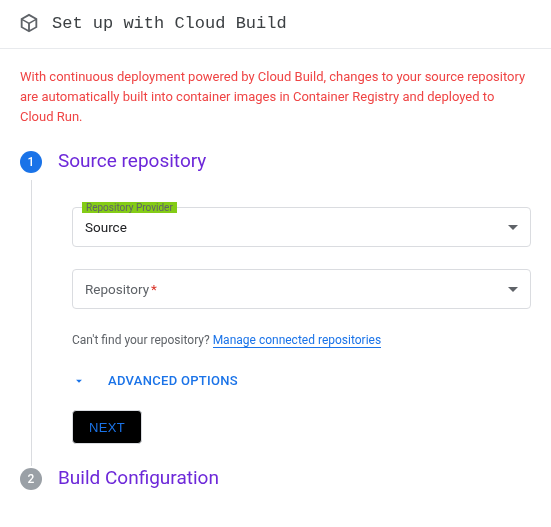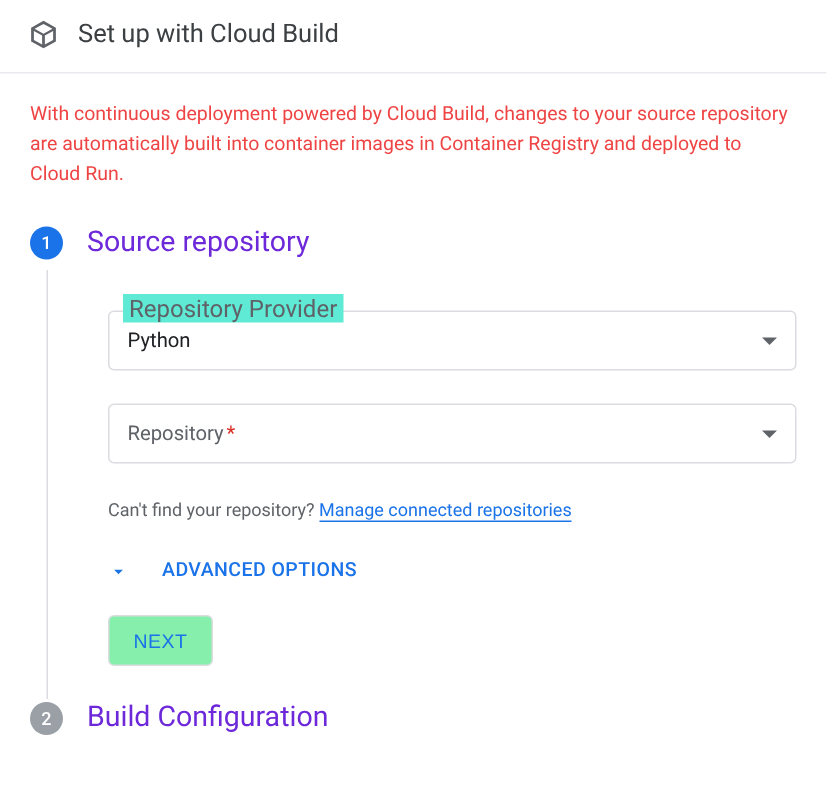--- a/index.html
+++ b/index.html
@@ -15,20 +15,21 @@
       display: flex;
       align-items: center;
       padding: 12px 18px 14px;
       border-bottom: 1px solid #e8eaed;
       gap: 12px;
     }
     .header-title {
       font-size: 17px;
       font-weight: 400;
       color: #3c4043;
+      font-family: Liberation Mono, monospace;
     }
     .content {
       padding: 18px 20px 0 20px;
     }
     .description {
       font-size: 13px;
       line-height: 1.55;
       color: #ef4444;
       margin-bottom: 4px;
     }
@@ -64,23 +65,23 @@
       border-left: 1px solid #dadce0;
       margin-left: -27px;
       padding-left: 40px;
       padding-top: 4px;
       padding-bottom: 22px;
     }
     .field-wrap {
       margin-top: 4px;
     }
     .floating-label {
-      font-size: 16px;
+      font-size: 10px;
       color: #5f6368;
-      background: #5eead4;
+      background: #84cc16;
       position: relative;
       top: 8px;
       left: 10px;
       padding: 0 4px;
       display: inline-block;
       z-index: 2;
     }
     .select-box {
       border: 1px solid #dadce0;
       border-radius: 4px;
@@ -124,21 +125,21 @@
       display: inline-flex;
       align-items: center;
       height: 34px;
       padding: 0 16px;
       border: 1px solid #dadce0;
       border-radius: 4px;
       color: #1a73e8;
       font-size: 13px;
       font-weight: 500;
       letter-spacing: 0.3px;
-      background: #86efac;
+      background: #000000;
       cursor: pointer;
     }
     .caret-down {
       width: 0; height: 0;
       border-left: 5px solid transparent;
       border-right: 5px solid transparent;
       border-top: 5px solid #5f6368;
     }
     .chev-down {
       display: inline-block;
@@ -165,21 +166,21 @@
 
     <div class="step">
       <div class="step-badge badge-active">1</div>
       <div class="step-title">Source repository</div>
 
       <div class="step-body">
 
         <div class="field-wrap">
           <span class="floating-label">Repository Provider</span>
           <div class="select-box">
-            <span>Python</span>
+            <span>Source</span>
             <span class="caret-down"></span>
           </div>
         </div>
 
         <div class="gap"></div>
 
         <div class="field-wrap">
           <div class="select-box placeholder">
             <span><span>Repository</span><span class="required-star">*</span></span>
             <span class="caret-down"></span>

